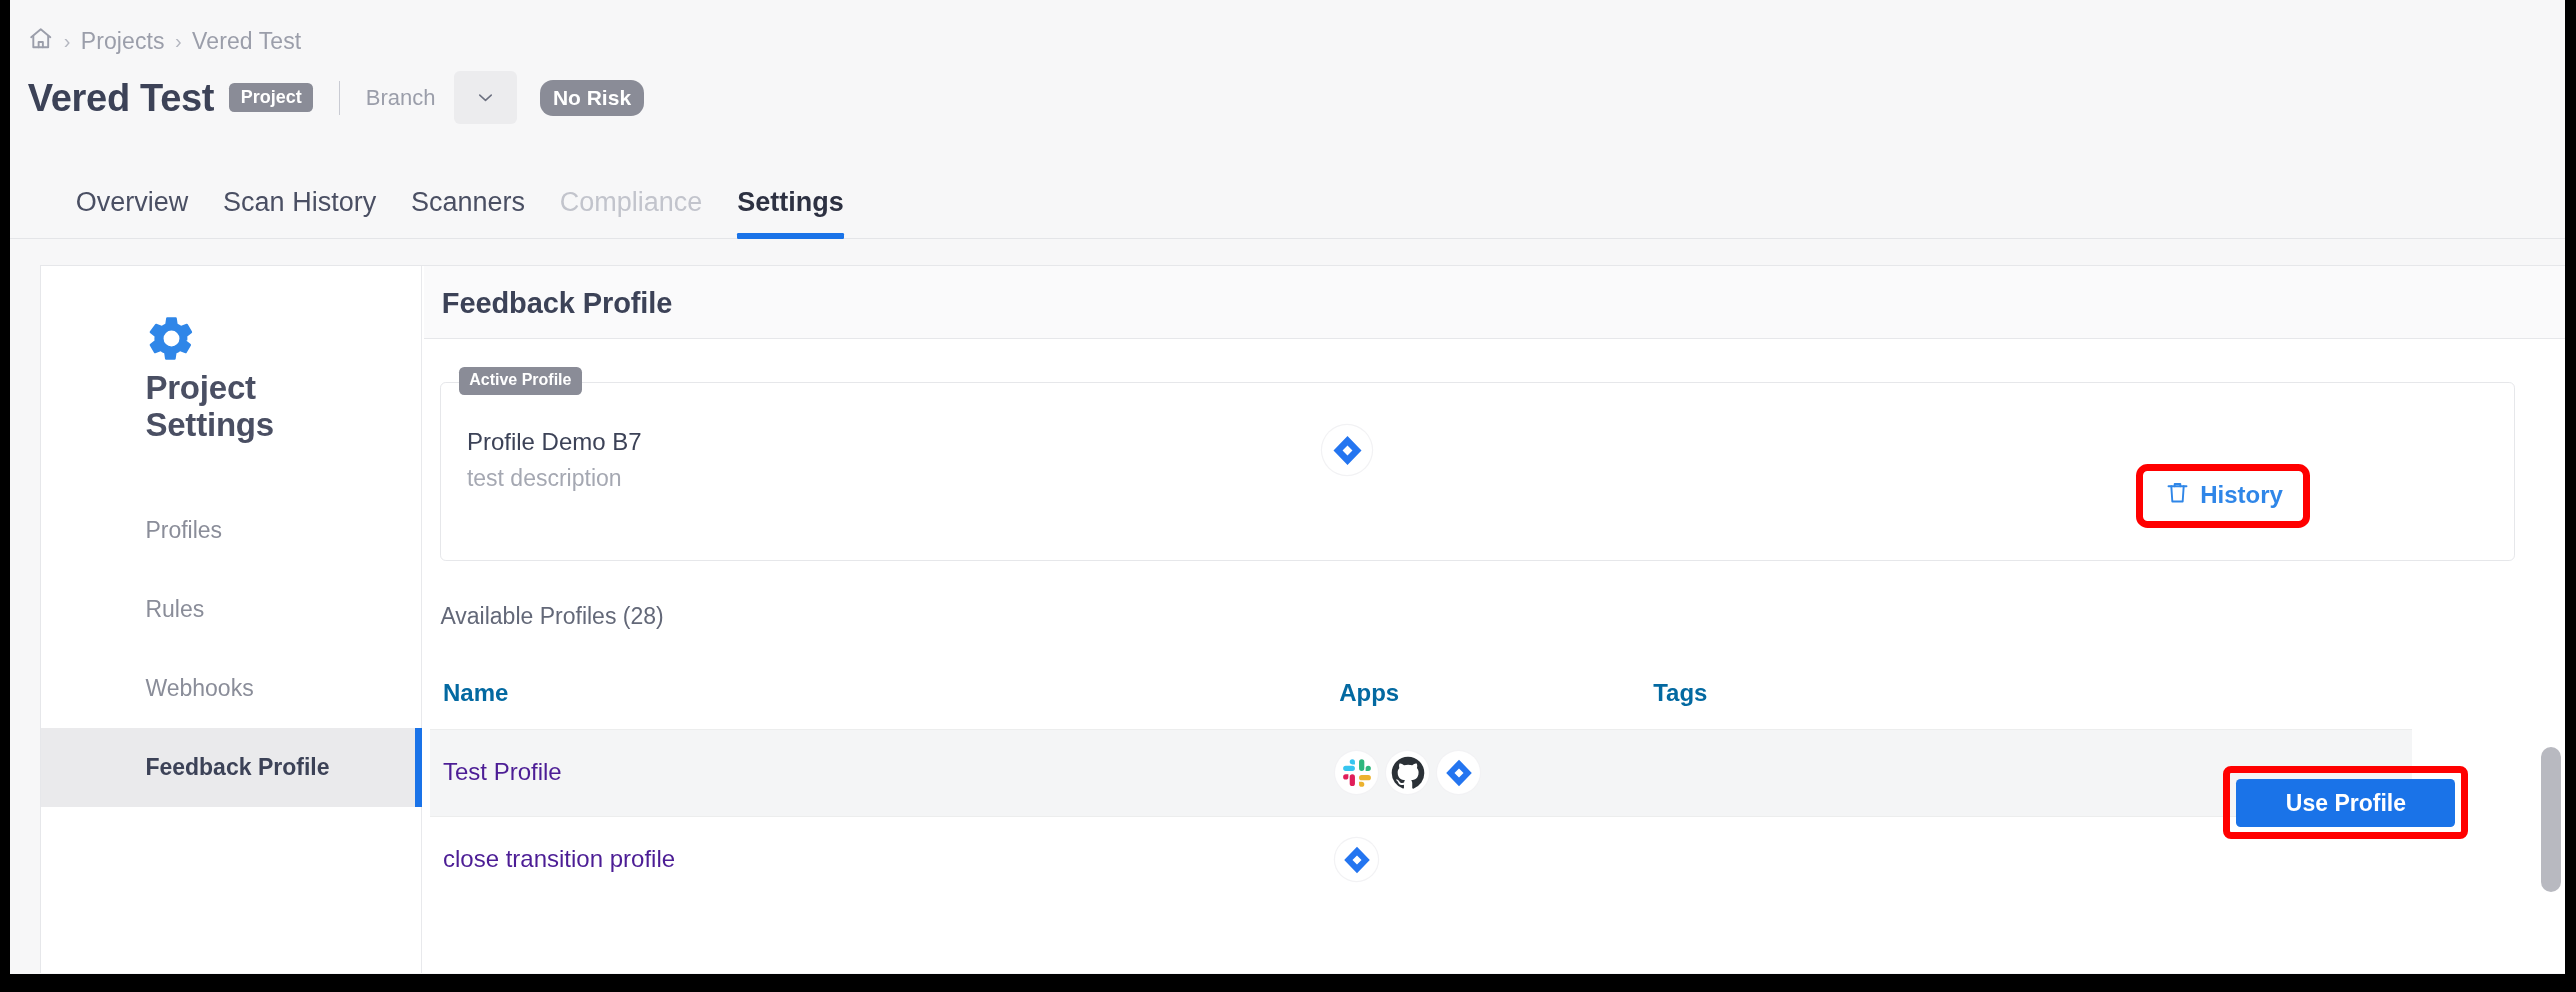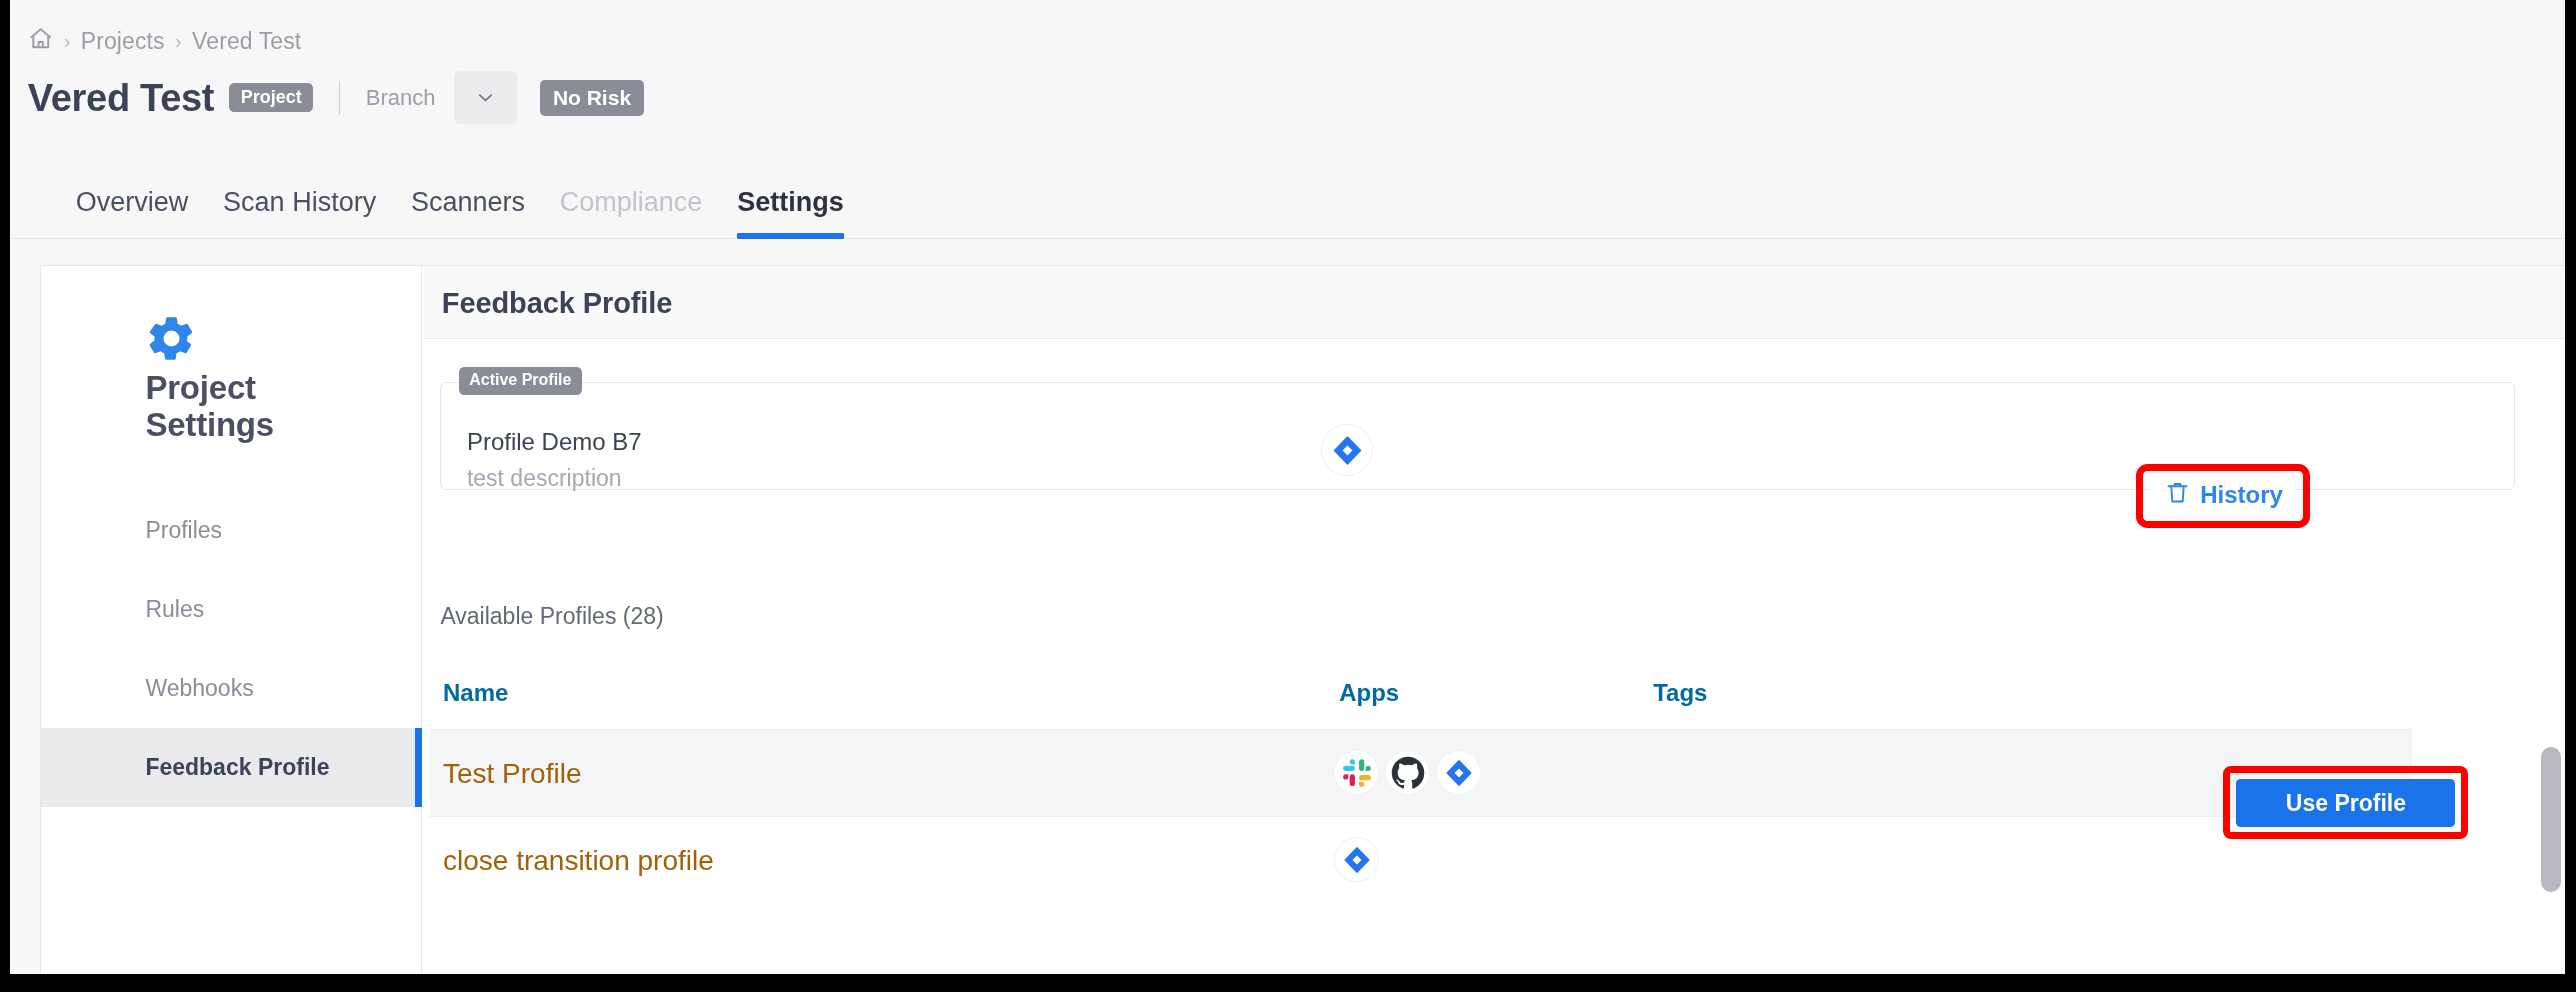--- a/index.html
+++ b/index.html
@@ -98,21 +98,21 @@
     border-radius: 5.8px;
     display: flex;
     align-items: center;
     justify-content: center;
   }
   .risk-pill {
     background: #8a8c97;
     color: #ffffff;
     font-size: 21px;
     font-weight: bold;
-    border-radius: 5px;
+    border-radius: 13px;
     padding: 7px 12.8px 8px 12.8px;
     line-height: 1;
     margin-left: 8px;
   }
 
   .tabs {
     position: absolute;
     left: 17.4px;
     top: 168px;
     display: flex;
@@ -224,21 +224,21 @@
     font-weight: bold;
     color: #3c4257;
     letter-spacing: -0.1px;
   }
 
   .active-card {
     position: absolute;
     left: 16px;
     top: 116px;
     width: 2075px;
-    height: 108px;
+    height: 179px;
     border: 1.7px solid #e6e7ea;
     border-radius: 5.8px;
     background: #ffffff;
   }
   .active-badge {
     position: absolute;
     left: 17.4px;
     top: -16px;
     background: #8a8c97;
     color: #ffffff;
@@ -330,22 +330,22 @@
   .trow {
     position: relative;
     height: 87px;
     border-top: 1.7px solid #eceded;
   }
   .trow.highlighted { background: #f4f5f6; }
   .td-name {
     position: absolute;
     left: 12.8px;
     top: 28px;
-    font-size: 28px;
-    color: #a16207;
+    font-size: 24px;
+    color: #4c1d95;
     text-align: right;
   }
   .td-apps {
     position: absolute;
     left: 905px;
     top: 21px;
     display: flex;
     gap: 8px;
     align-items: center;
   }

